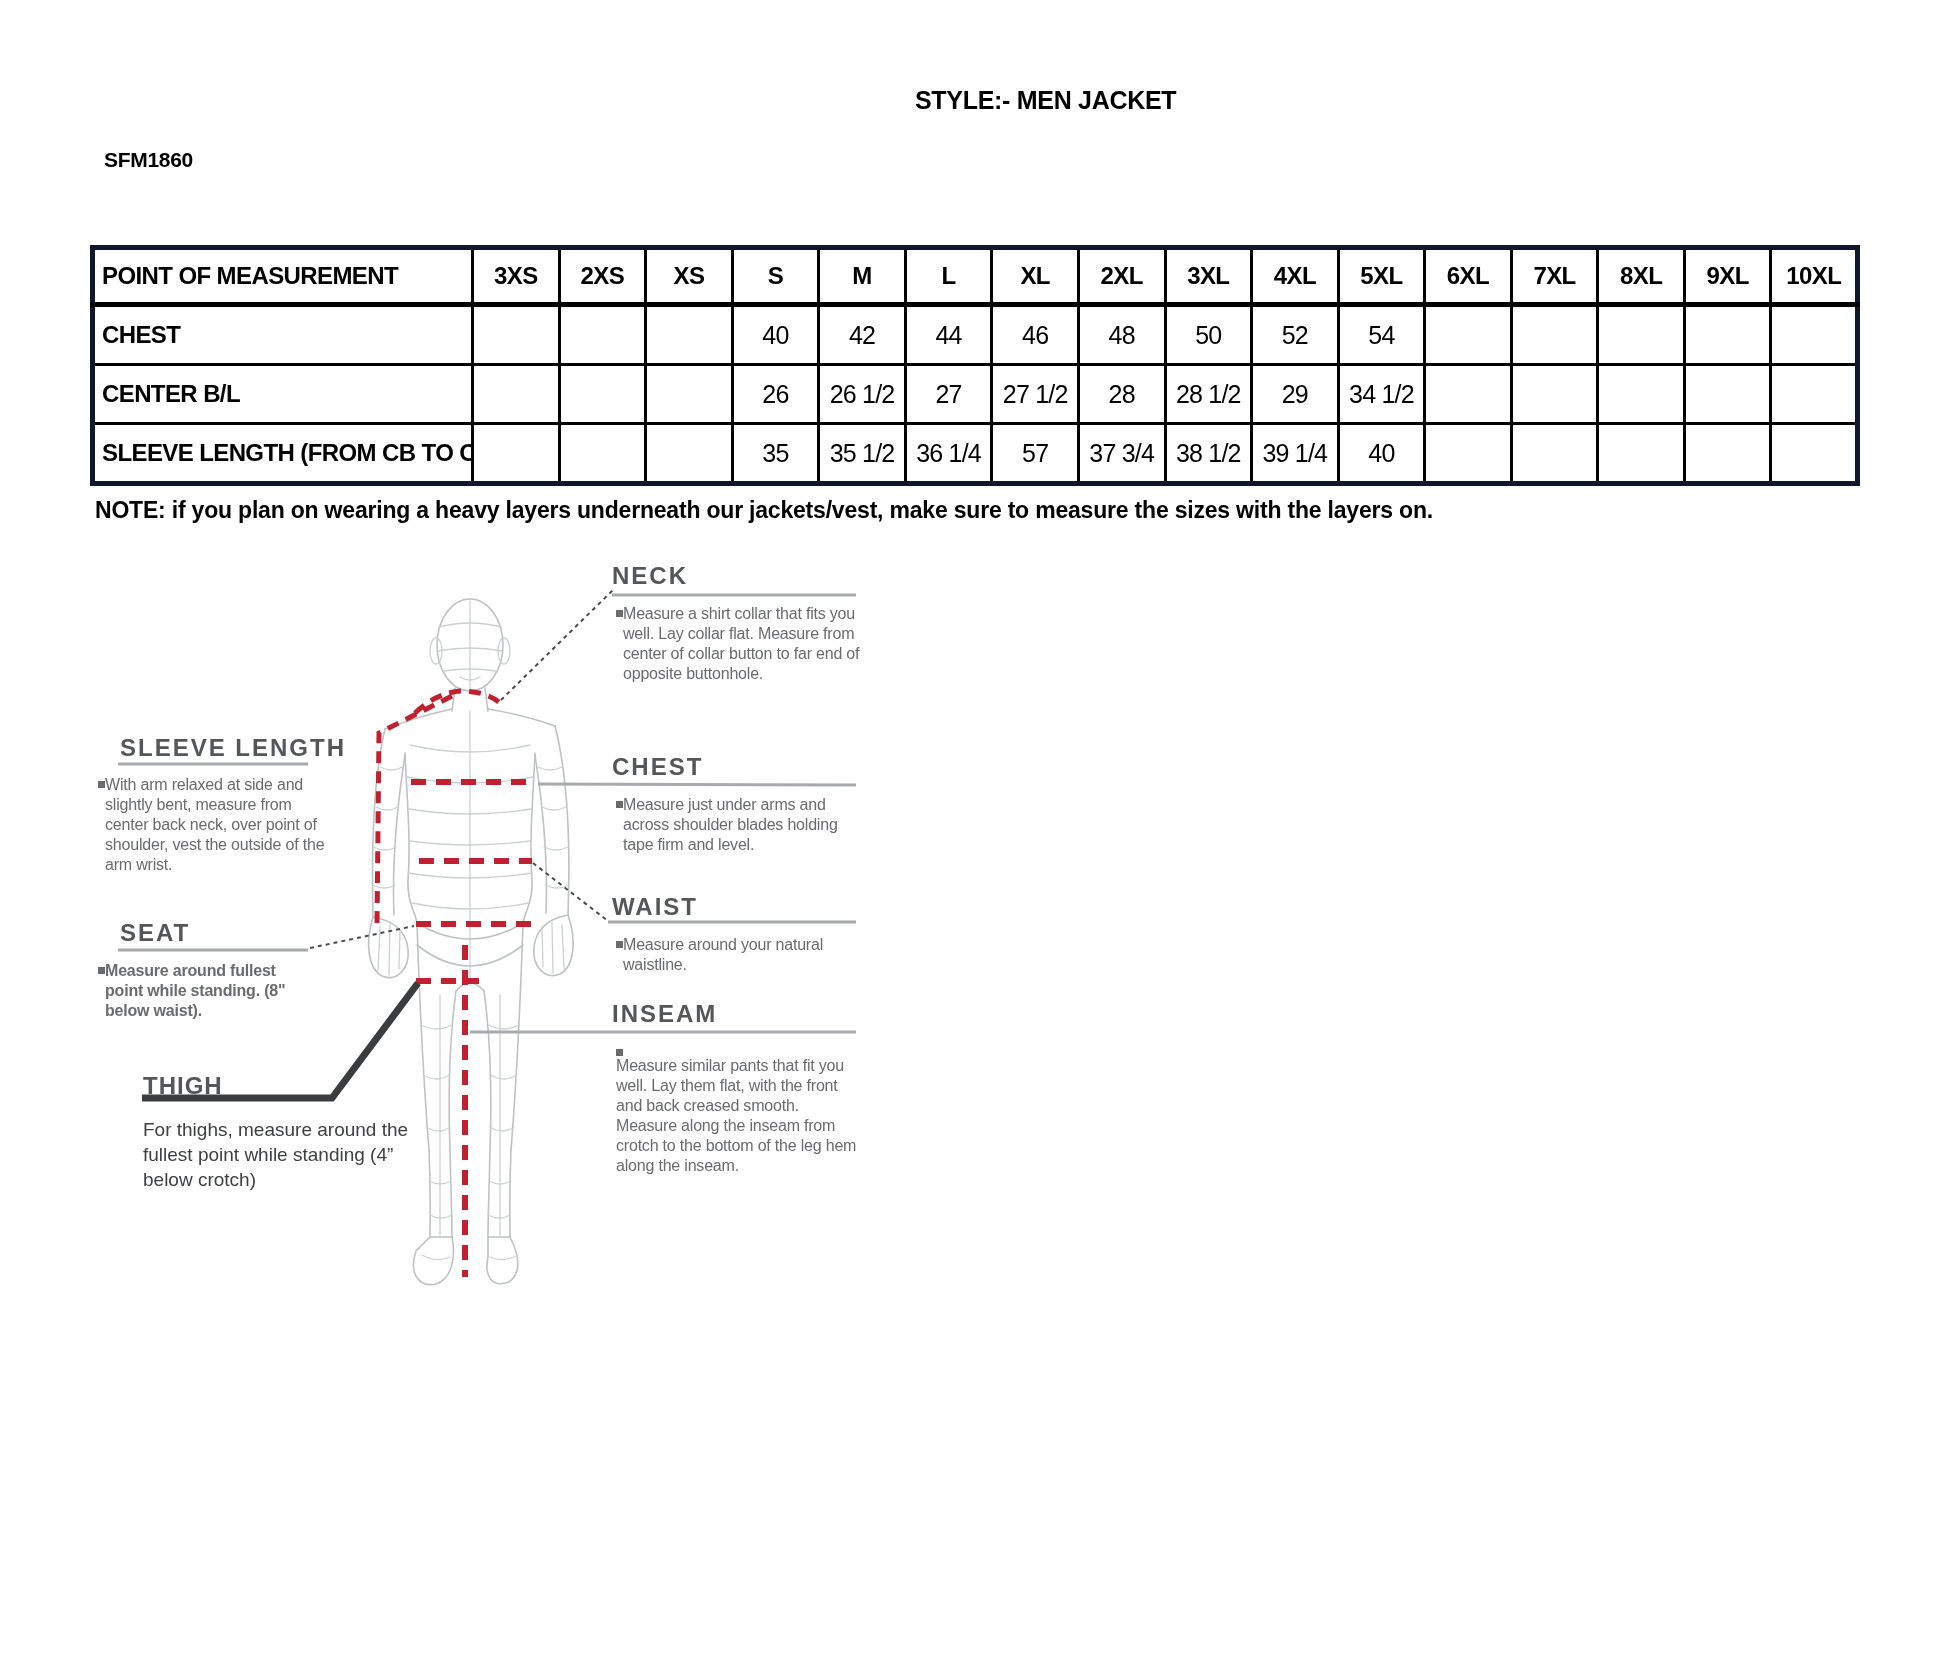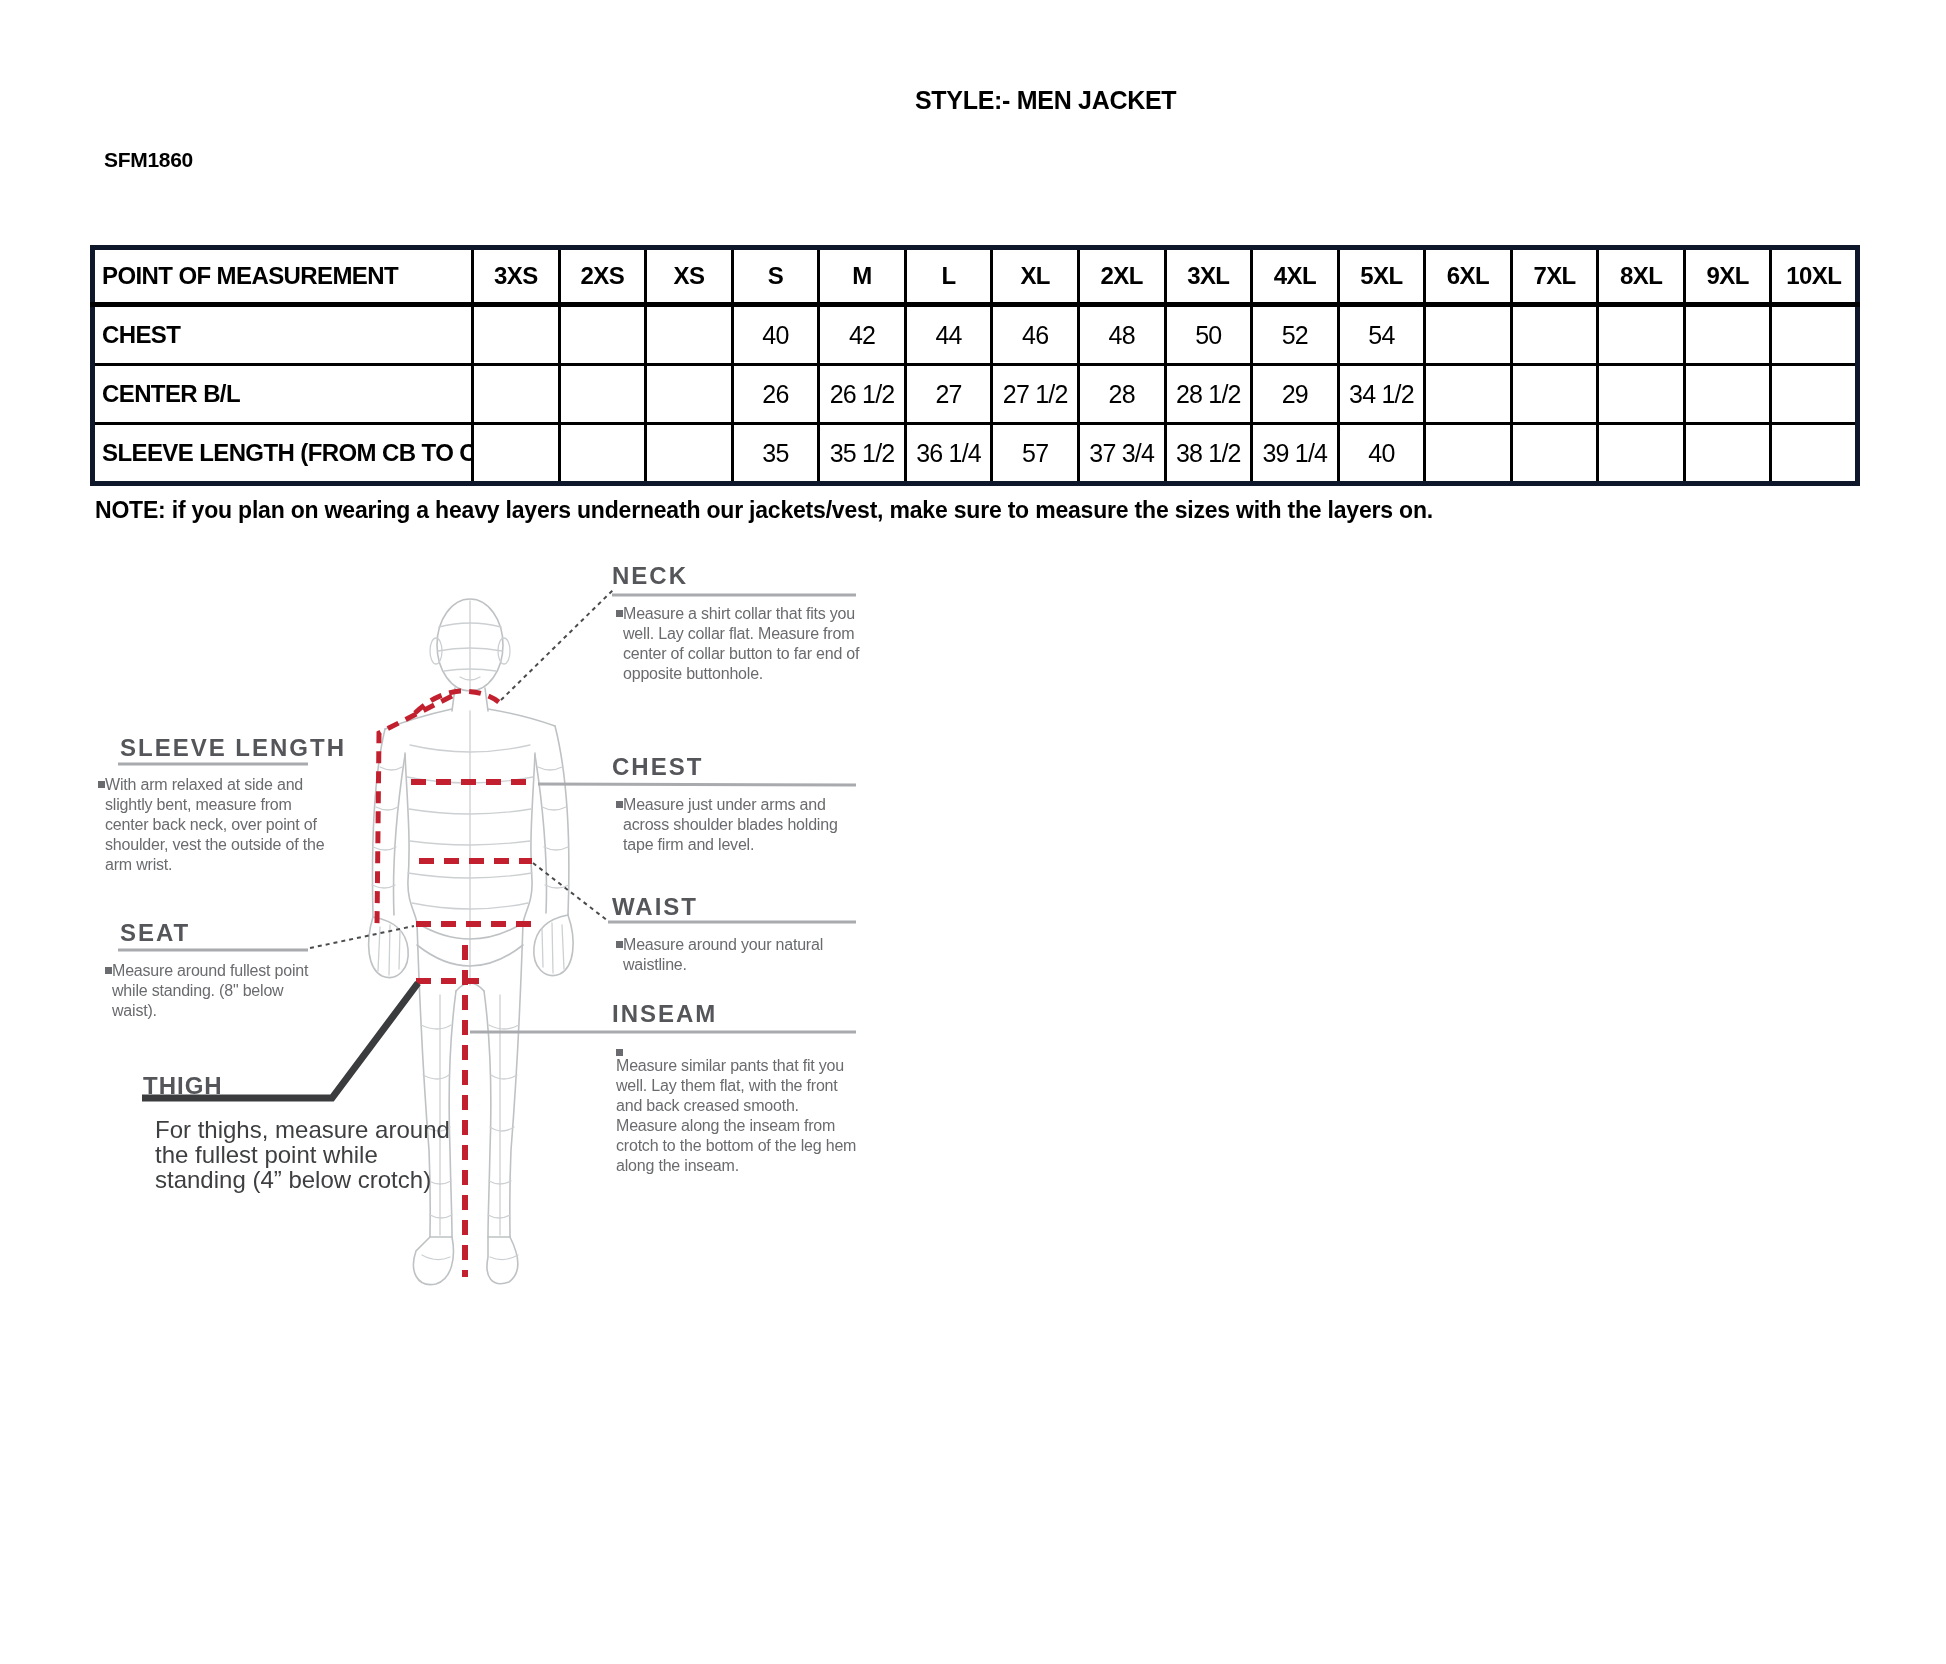--- a/index.html
+++ b/index.html
@@ -40,21 +40,21 @@
     font-size:24px;color:#55565a;letter-spacing:2px;font-weight:bold;
   }
   .gtext{
     display:flex;color:#6a6b6e;font-size:16px;line-height:20px;
     letter-spacing:-0.2px;
   }
   .gtext .bullet{
     width:7px;height:7px;background:#6a6b6e;flex:0 0 auto;margin-top:6px;
   }
   .thigh-text{
-    color:#3e3f41;font-size:24px;line-height:25px;letter-spacing:0;margin-left:12px;
+    color:#3e3f41;font-size:19px;line-height:25px;letter-spacing:0;
   }
   svg .wire{stroke:#bfc2c4;stroke-width:1.6;fill:none;stroke-linecap:round;}
   svg .wire2{stroke:#cdd0d2;stroke-width:1.3;fill:none;stroke-linecap:round;}
   svg .red{stroke:#c2202e;stroke-width:6;fill:none;stroke-dasharray:15 10;}
   svg .redthin{stroke:#c2202e;stroke-width:5;fill:none;stroke-dasharray:12 8;}
   svg .rule{stroke:#a8aaad;stroke-width:3;fill:none;}
   svg .dotted{stroke:#4a4b4d;stroke-width:2;fill:none;stroke-dasharray:4 4;}
   svg .thick{stroke:#3b3c3e;stroke-width:7;fill:none;stroke-linejoin:miter;}
 </style>
 </head>
@@ -264,21 +264,21 @@
   <span>Measure just under arms and across shoulder blades holding tape firm and level.</span>
 </div>
 
 <div class="abs glabel" style="left:612px;top:893px;">WAIST</div>
 <div class="abs gtext" style="left:616px;top:935px;width:215px;">
   <span class="bullet"></span>
   <span>Measure around your natural waistline.</span>
 </div>
 
 <div class="abs glabel" style="left:120px;top:919px;">SEAT</div>
-<div class="abs gtext" style="left:105px;top:961px;width:220px;">
+<div class="abs gtext" style="left:98px;top:961px;width:220px;font-weight:bold;">
   <span class="bullet"></span>
   <span>Measure around fullest point while standing. (8" below waist).</span>
 </div>
 
 <div class="abs glabel" style="left:143px;top:1072px;letter-spacing:1px;">THIGH</div>
 <div class="abs thigh-text" style="left:143px;top:1117px;width:300px;">For thighs, measure around the fullest point while standing (4” below crotch)</div>
 
 <div class="abs glabel" style="left:612px;top:1000px;">INSEAM</div>
 <div class="abs gtext" style="left:616px;top:1043px;width:245px;flex-direction:column;">
   <span class="bullet"></span>

